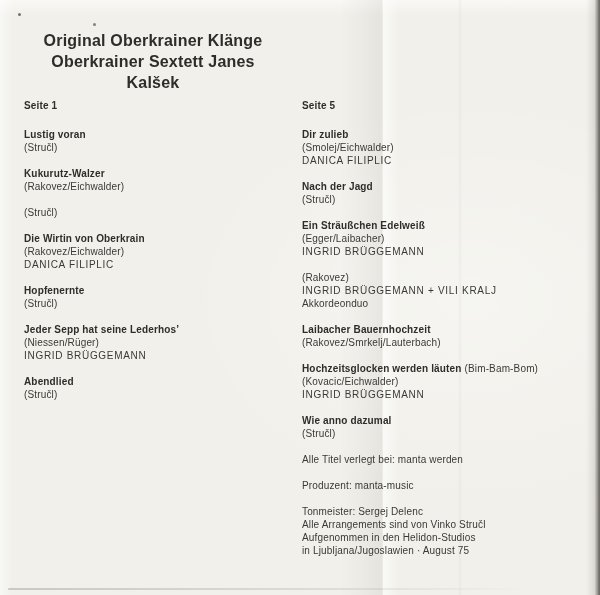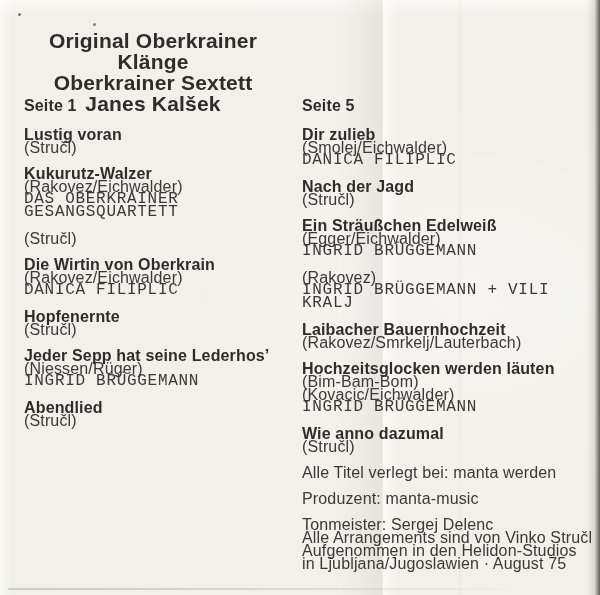--- a/index.html
+++ b/index.html
@@ -40,33 +40,33 @@
   .edge-bottom{
     position:absolute;left:8px;right:70px;bottom:5px;height:2px;
     background:linear-gradient(90deg, rgba(130,126,118,0.35), rgba(130,126,118,0.18) 60%, rgba(130,126,118,0));
     border-radius:1px;
   }
   .speck-a{position:absolute;left:18px;top:13px;width:3px;height:3px;background:#55524c;border-radius:50%;opacity:.8;}
   .speck-b{position:absolute;left:93px;top:23px;width:3px;height:3px;background:#55524c;border-radius:50%;opacity:.7;}
   
   .title-block{
     position:absolute;left:24px;top:30px;width:258px;
-    text-align:center;font-weight:bold;font-size:21px;line-height:21px;
+    text-align:center;font-weight:bold;font-size:16px;line-height:21px;
     letter-spacing:.2px;color:var(--ink);
   }
   
-  .col{position:absolute;top:99px;font-size:16px;line-height:13px;letter-spacing:.15px;}
+  .col{position:absolute;top:99px;font-size:10px;line-height:13px;letter-spacing:.15px;}
   .col-left{left:24px;width:272px;}
   .col-right{left:302px;width:292px;}
   .side-label{font-weight:bold;margin-bottom:16px;color:var(--ink);}
   .track{margin-bottom:13px;}
   .track-title{font-weight:bold;color:var(--ink);}
   .title-suffix{font-weight:normal;color:var(--ink-soft);}
   .track-credit{font-weight:normal;color:var(--ink-soft);}
-  .track-credit.caps{letter-spacing:.7px;font-family:Liberation Mono, monospace;}
+  .track-credit.caps{letter-spacing:.7px;}
   .footer-line{font-weight:normal;color:var(--ink-soft);}
 </style>
 </head>
 <body>
 
 <div class="page">
 
   <div class="crease-shadow"></div>
   <div class="crease-highlight"></div>
   <div class="crease-line-2"></div>
@@ -83,21 +83,20 @@
   <div class="col col-left">
     <div class="side-label">Seite 1</div>
     <div>
         <div class="track">
           <div class="track-title">Lustig voran</div>
           <div class="track-credit">(Stručl)</div>
         </div>
         <div class="track">
           <div class="track-title">Kukurutz-Walzer</div>
           <div class="track-credit">(Rakovez/Eichwalder)</div>
-          <div class="track-credit caps">DAS OBERKRAINER GESANGSQUARTETT</div>
         </div>
         <div class="track">
           <div class="track-credit">(Stručl)</div>
         </div>
         <div class="track">
           <div class="track-title">Die Wirtin von Oberkrain</div>
           <div class="track-credit">(Rakovez/Eichwalder)</div>
           <div class="track-credit caps">DANICA FILIPLIC</div>
         </div>
         <div class="track">
@@ -123,26 +122,27 @@
           <div class="track-title">Dir zulieb</div>
           <div class="track-credit">(Smolej/Eichwalder)</div>
           <div class="track-credit caps">DANICA FILIPLIC</div>
         </div>
         <div class="track">
           <div class="track-title">Nach der Jagd</div>
           <div class="track-credit">(Stručl)</div>
         </div>
         <div class="track">
           <div class="track-title">Ein Sträußchen Edelweiß</div>
-          <div class="track-credit">(Egger/Eichwalder)</div>
+          <div class="track-credit">(Egger/Laibacher)</div>
           <div class="track-credit caps">INGRID BRÜGGEMANN</div>
         </div>
         <div class="track">
           <div class="track-credit">(Rakovez)</div>
           <div class="track-credit caps">INGRID BRÜGGEMANN + VILI KRALJ</div>
+          <div class="track-credit">Akkordeonduo</div>
         </div>
         <div class="track">
           <div class="track-title">Laibacher Bauernhochzeit</div>
           <div class="track-credit">(Rakovez/Smrkelj/Lauterbach)</div>
         </div>
         <div class="track">
           <div class="track-title">Hochzeitsglocken werden läuten<span class="title-suffix"> (Bim-Bam-Bom)</span></div>
           <div class="track-credit">(Kovacic/Eichwalder)</div>
           <div class="track-credit caps">INGRID BRÜGGEMANN</div>
         </div>

